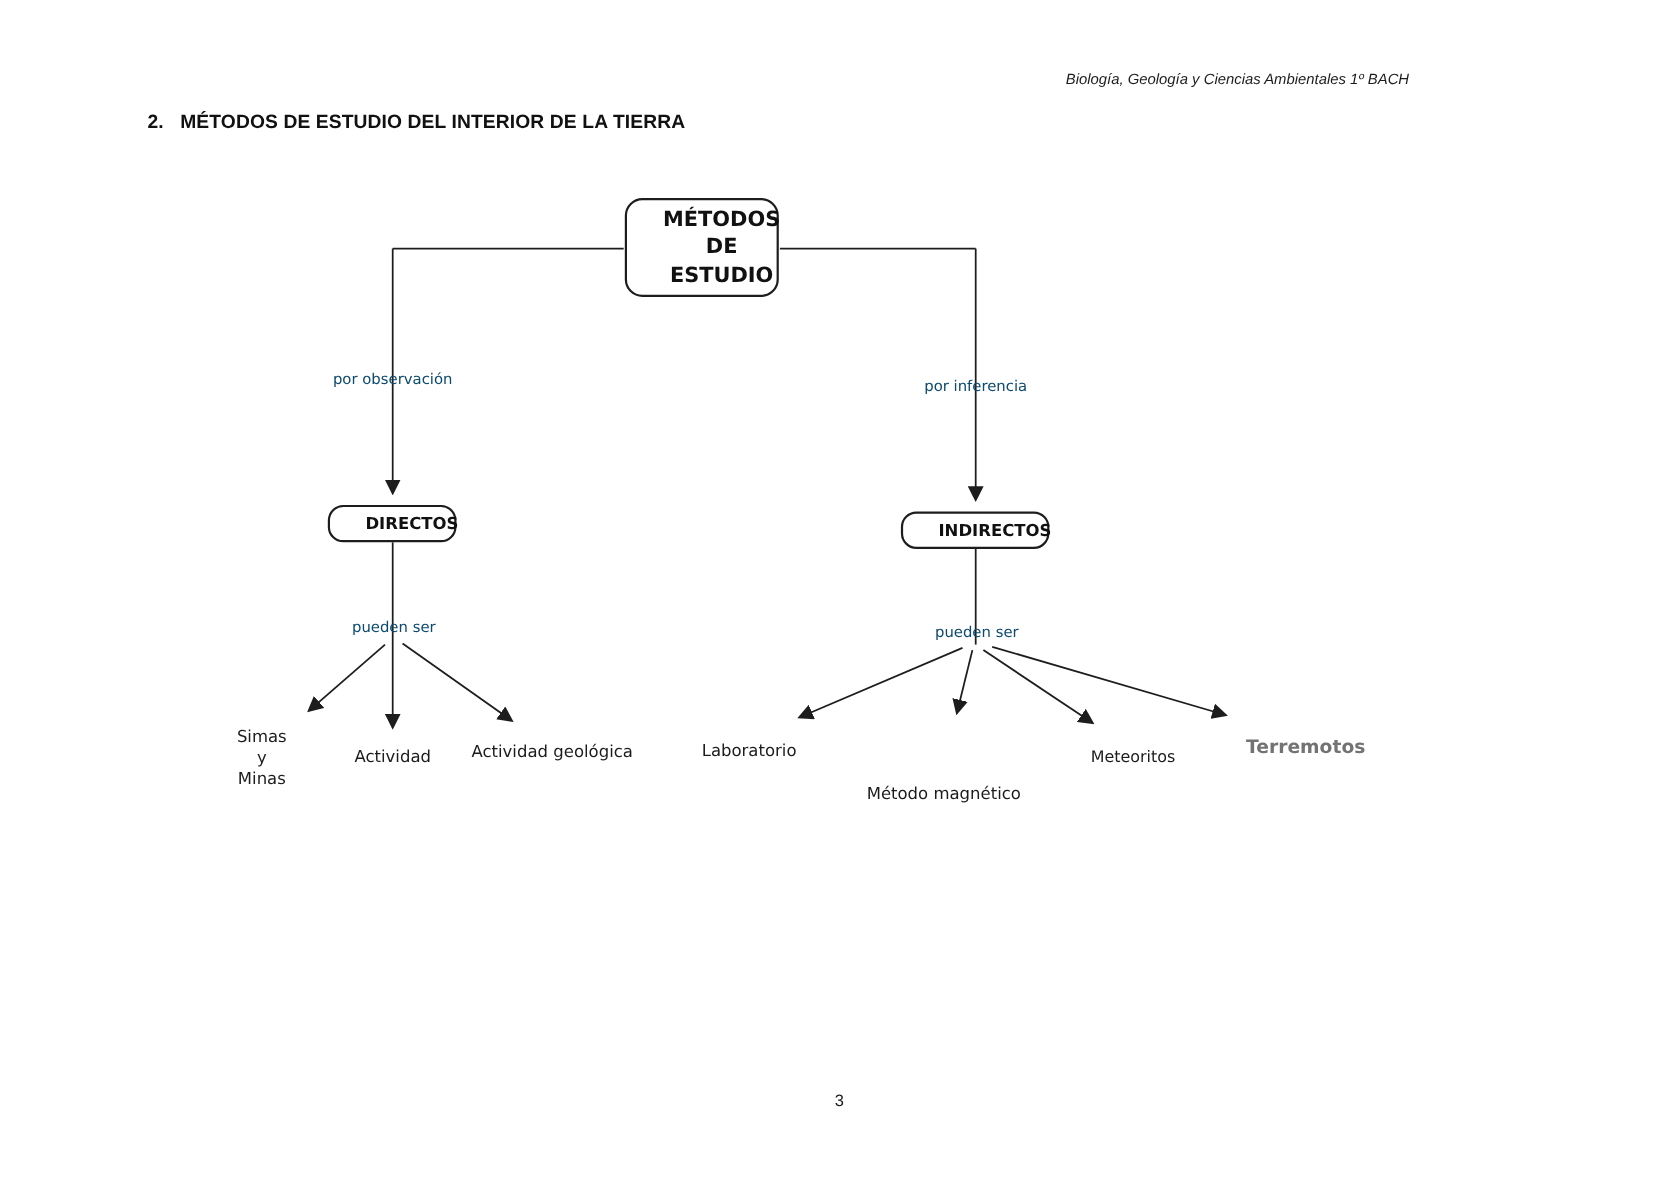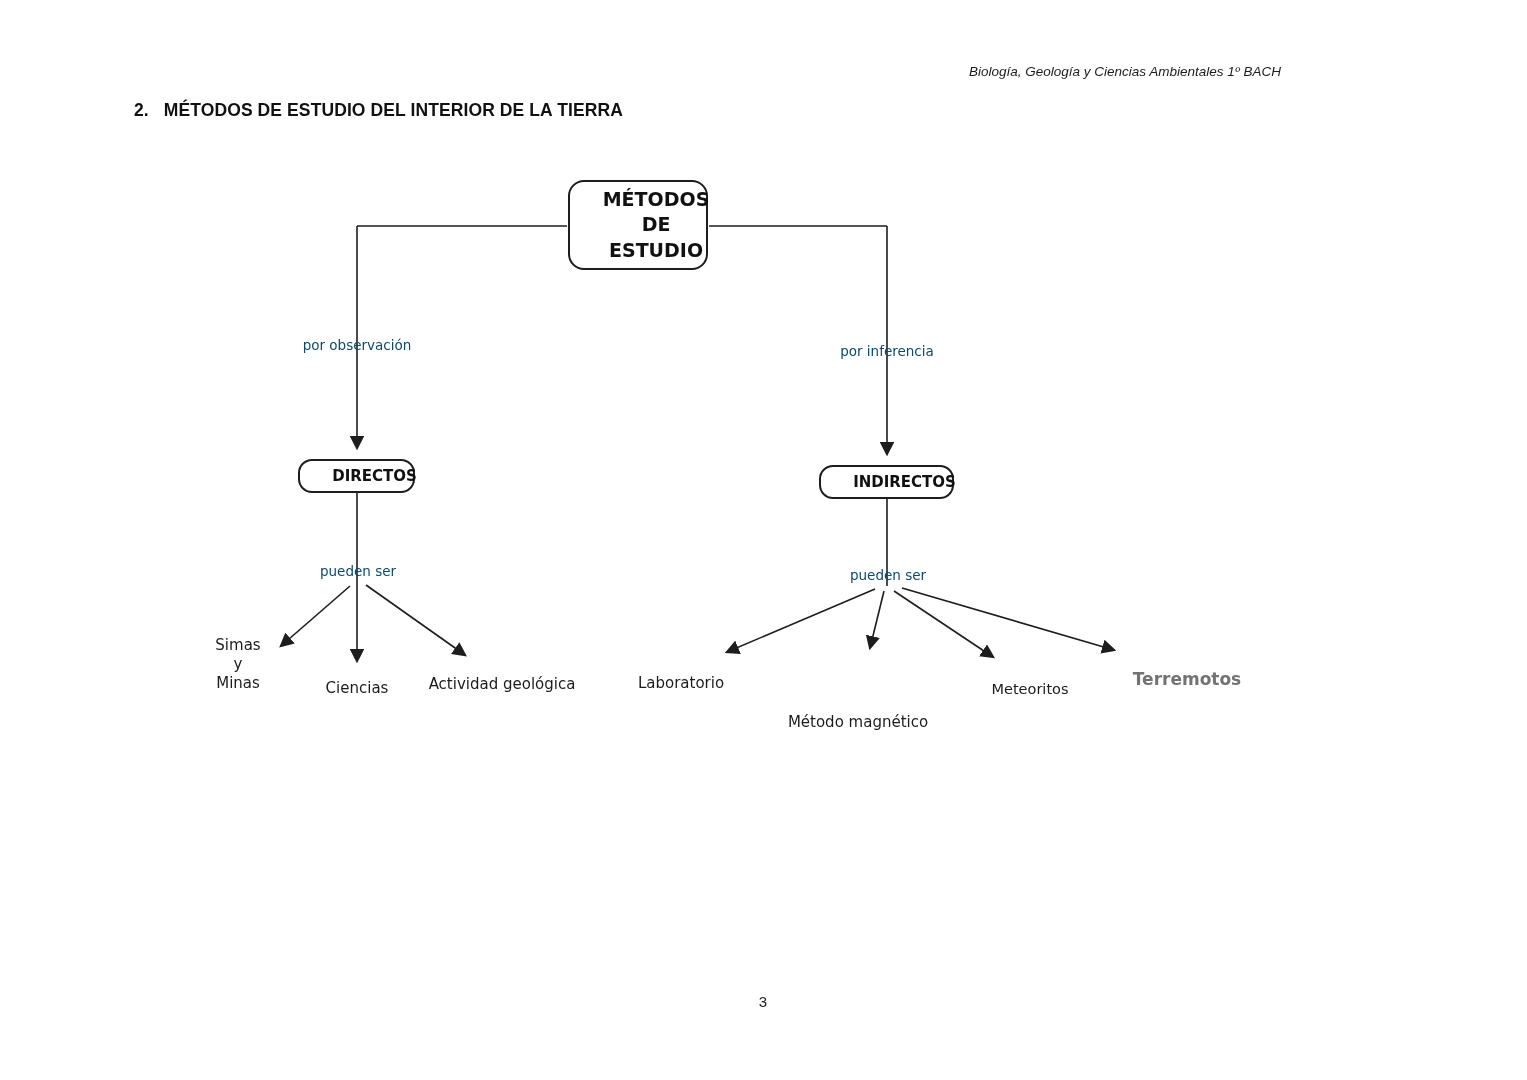--- a/index.html
+++ b/index.html
@@ -119,21 +119,21 @@
 
   .leaf-label {
     position: absolute;
     transform: translate(-50%, -50%);
     font-size: 15px;
     color: #1c1c1c;
     text-align: center;
     white-space: pre-line;
     line-height: 1.25;
   }
-  .leaf-simas       { left: 238px;  top: 664px; text-align: center; }
+  .leaf-simas       { left: 238px;  top: 689px; text-align: center; }
   .leaf-volcanes    { left: 357px;  top: 688px; }
   .leaf-actividad   { left: 502px;  top: 684px; white-space: nowrap; }
   .leaf-laboratorio { left: 681px;  top: 683px; white-space: nowrap; }
   .leaf-metodo      { left: 858px;  top: 686px; white-space: nowrap; margin-top: 36px; }
   .leaf-meteoritos  { left: 1030px; top: 689px; white-space: nowrap; font-size: 14.5px; text-align: center; }
   .leaf-terremotos  { left: 1187px; top: 680px; white-space: nowrap; font-weight: bold; font-size: 17px; color: #737373; }
 </style>
 </head>
 <body>
 
@@ -202,21 +202,21 @@
 
   <div class="node-box indirectos-box">INDIRECTOS</div>
 
   <div class="edge-label lbl-pueden-ser-left">pueden ser</div>
 
   <div class="edge-label lbl-pueden-ser-right">pueden ser</div>
 
   <div class="leaf-label leaf-simas">Simas
 y
 Minas</div>
-  <div class="leaf-label leaf-volcanes">Ciencias</div>
+  <div class="leaf-label leaf-volcanes">Actividad</div>
   <div class="leaf-label leaf-actividad">Actividad geológica</div>
 
   <div class="leaf-label leaf-laboratorio">Laboratorio</div>
   <div class="leaf-label leaf-metodo">Método magnético</div>
   <div class="leaf-label leaf-meteoritos">Meteoritos</div>
   <div class="leaf-label leaf-terremotos">Terremotos</div>
 
   <div class="page-number">3</div>
 
 </div>

